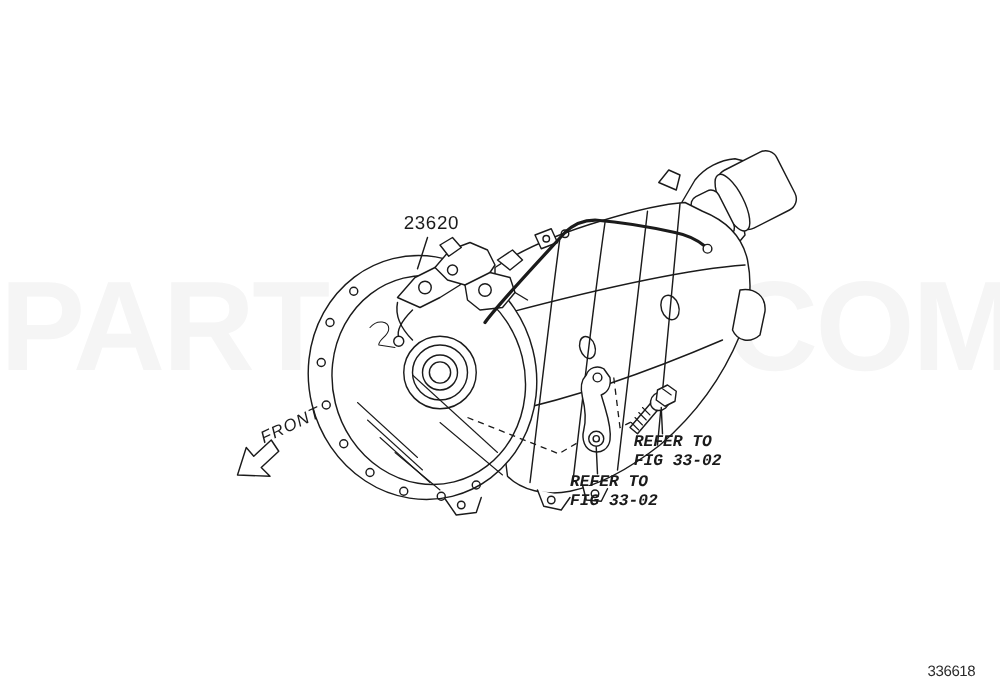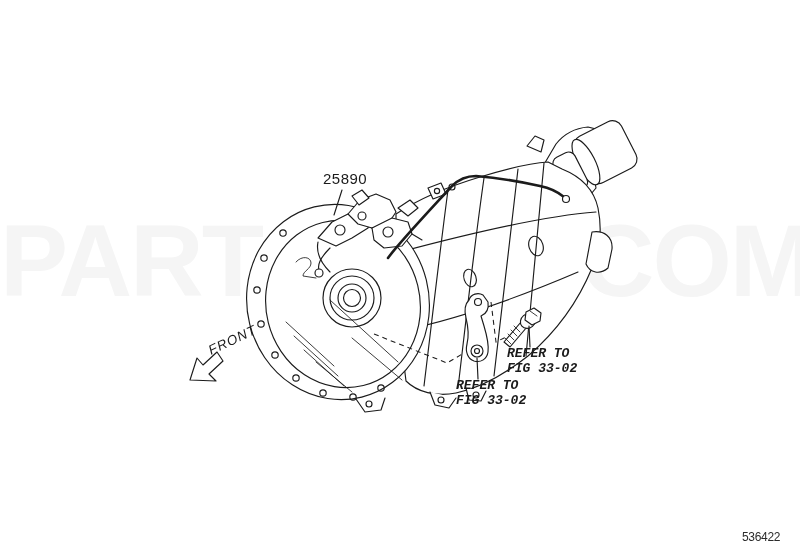--- a/index.html
+++ b/index.html
@@ -187,29 +187,29 @@
       <polyline class="dash" points="491,302 496,342 506,337"></polyline>
     </g>
 
     <line class="ln" x1="342" y1="190" x2="334" y2="215"></line>
     <line class="ln" x1="530" y1="347" x2="529" y2="326"></line>
     <line class="ln" x1="478" y1="379" x2="477" y2="358"></line>
 
     <path class="sh" d="M190,380 L197,358 L203,365 L217,352 L223,361 L209,374 L216,381 Z"></path>
   </svg>
 
-  <div class="label part-callout">25890</div>
+  <div class="label part-callout">23620</div>
 
   <div class="label refer-note refer-note-1">
     <div>REFER TO</div>
     <div>FIG 33-02</div>
   </div>
 
   <div class="label refer-note refer-note-2">
     <div>REFER TO</div>
     <div>FIG 33-02</div>
   </div>
 
   <div class="label front-label">FRONT</div>
 
-  <div class="label figure-number">536422</div>
+  <div class="label figure-number">336618</div>
 
 </div>
 
 </body></html>

